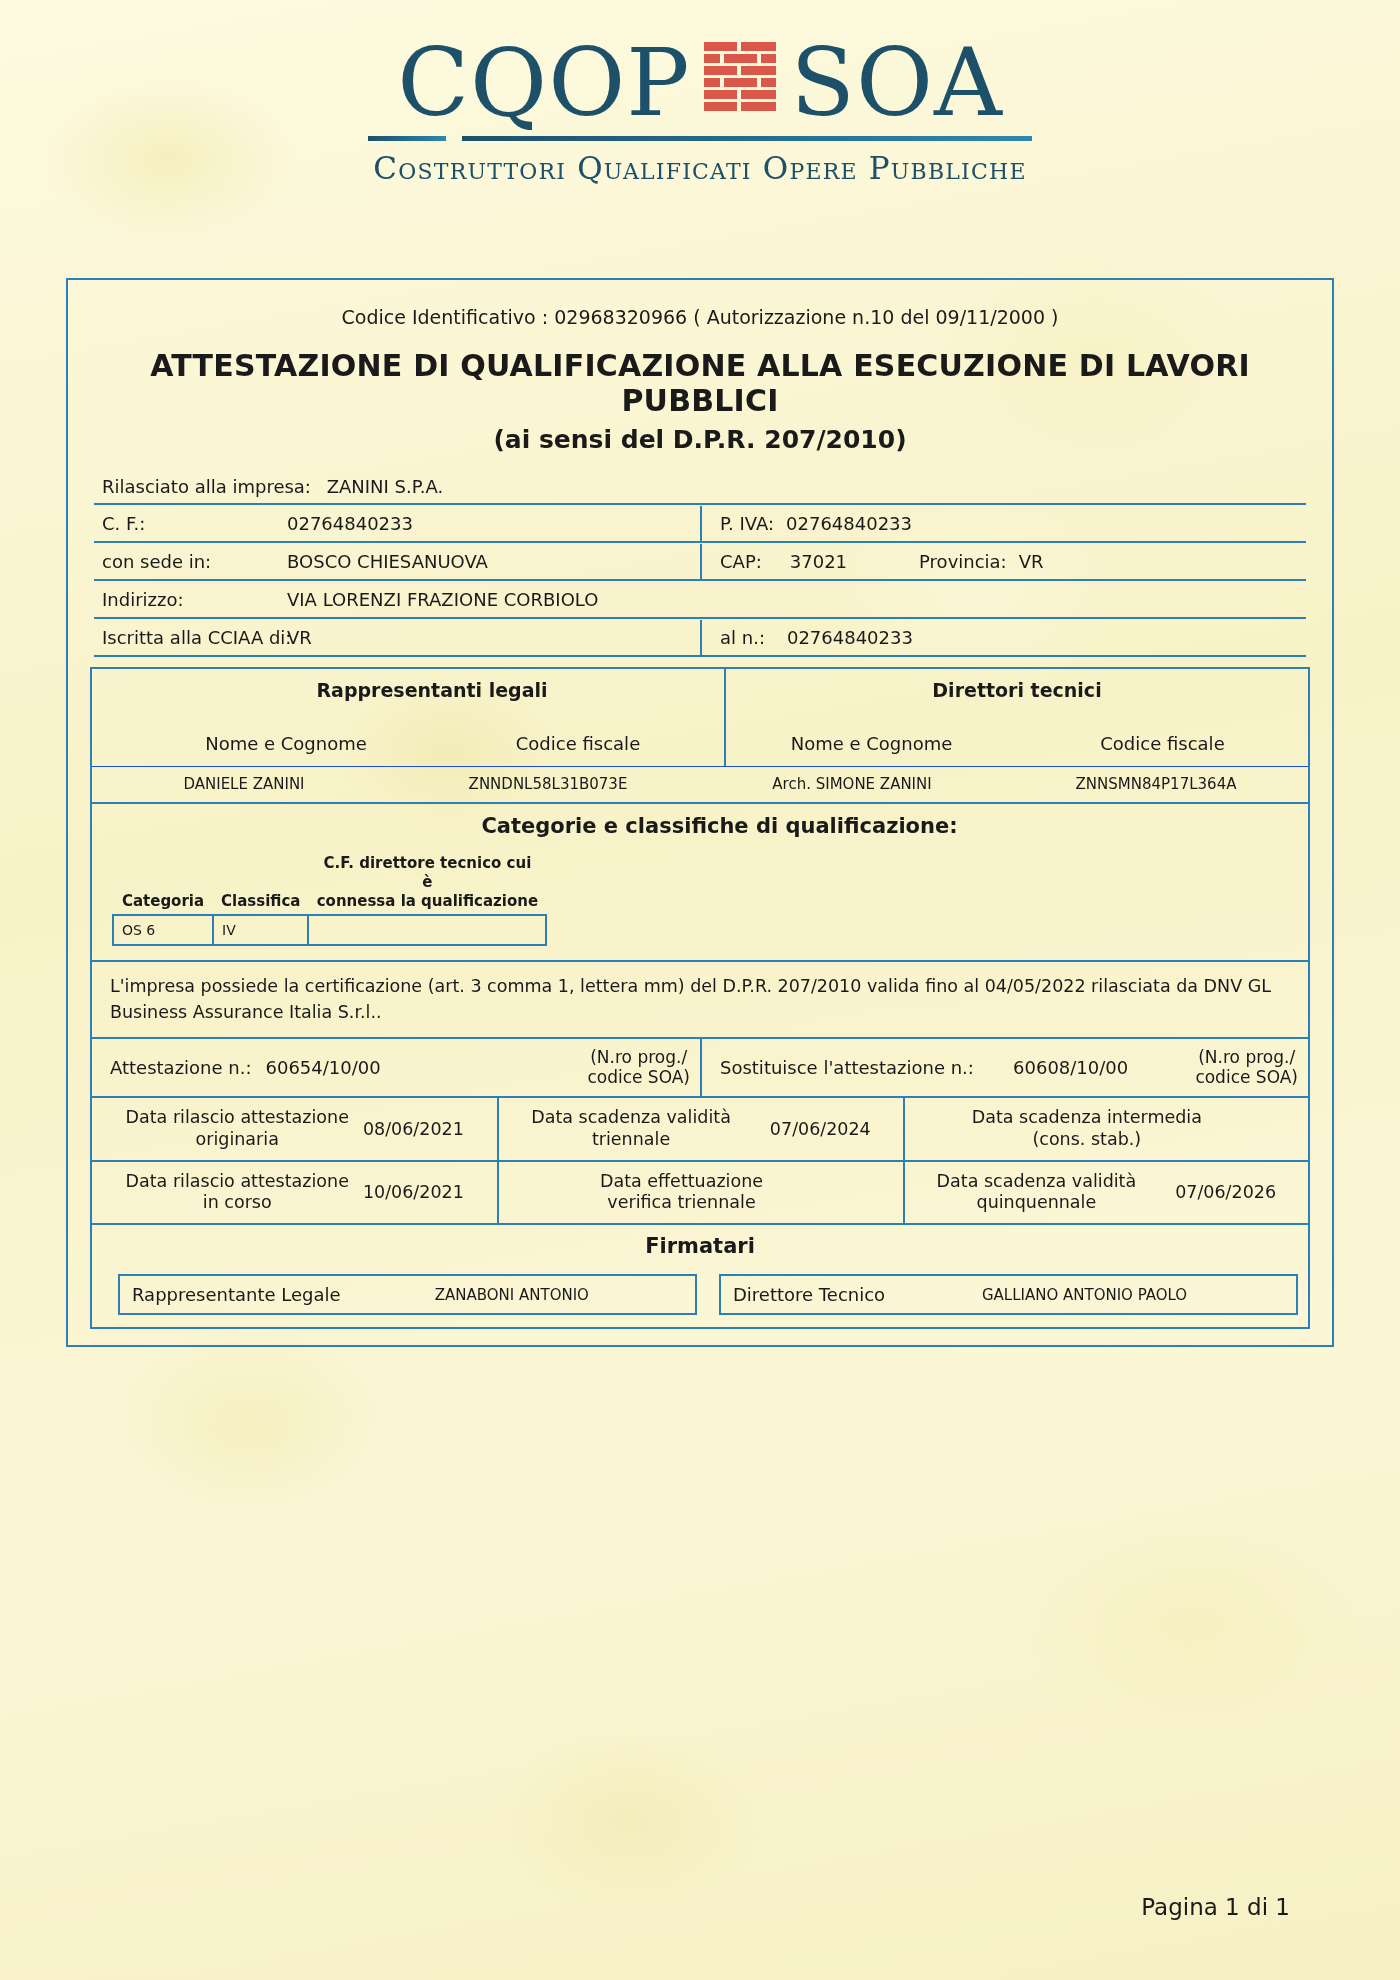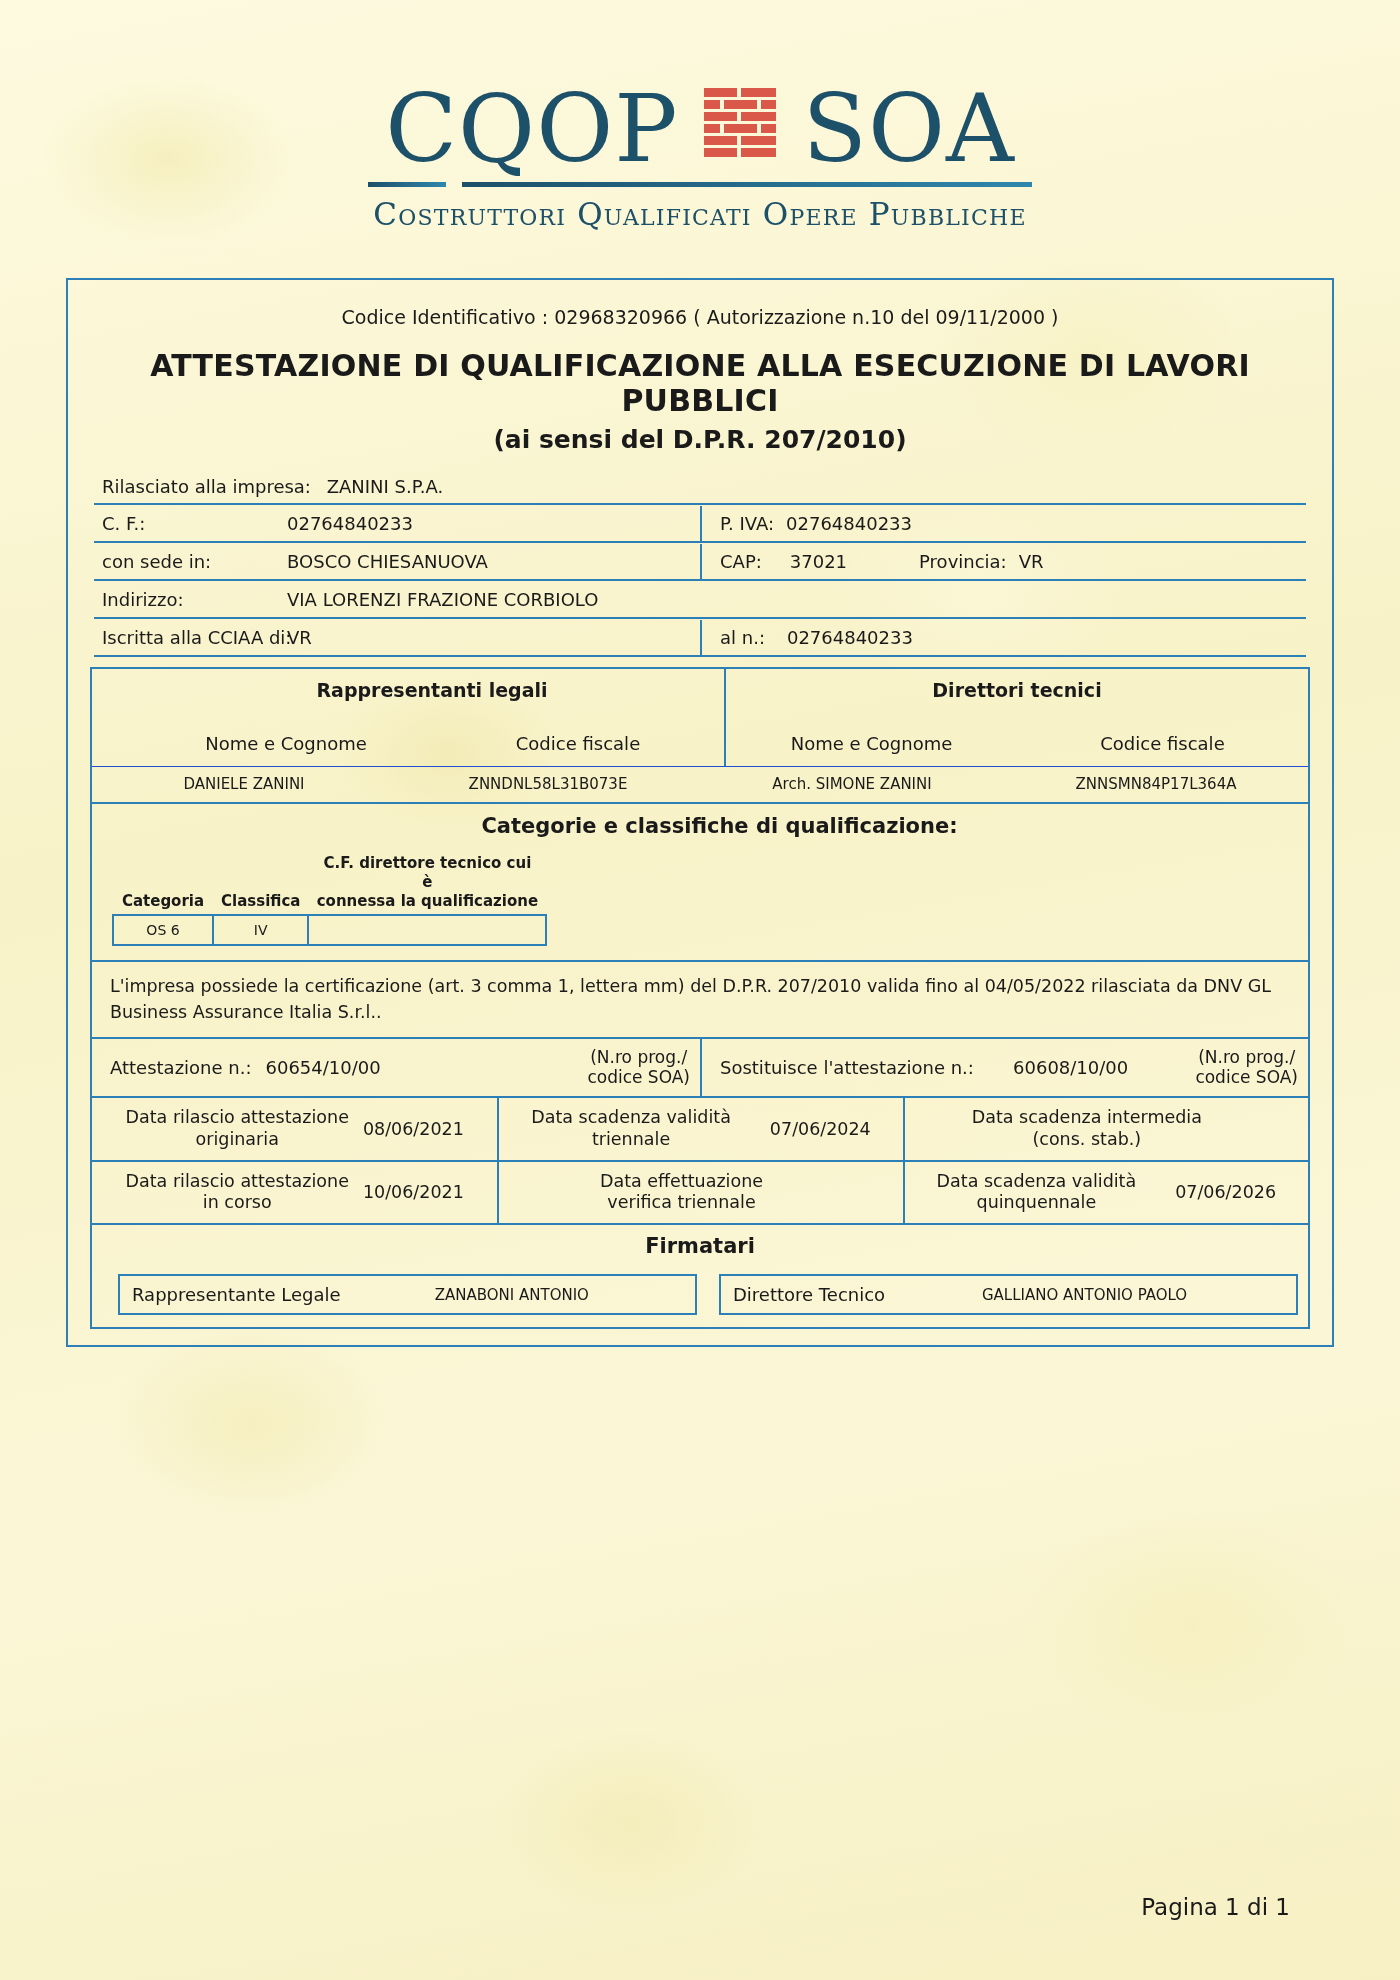--- a/index.html
+++ b/index.html
@@ -28,22 +28,21 @@
 
   
   .logo-block {
     text-align: center;
     padding-top: 36px;
   }
   .logo-row {
     display: flex;
     align-items: center;
     justify-content: center;
-    gap: 12px;
-    margin-top: 46px;
+    gap: 0px;
   }
   .logo-word {
     font-family: "DejaVu Serif", serif;
     font-size: 94px;
     line-height: 1;
     color: #1d5069;
     letter-spacing: 1px;
   }
   .brick-mark {
     width: 72px;
@@ -206,21 +205,20 @@
     font-size: 15px;
     font-weight: bold;
     padding: 0 8px 4px 8px;
     vertical-align: bottom;
     border: none;
     line-height: 1.25;
   }
   .cat-table td {
     border: 2px solid #2d7fb8;
     font-size: 14px;
-    text-align: center;
     height: 24px;
     padding: 2px 8px;
   }
   .cat-c1 { width: 84px; }
   .cat-c2 { width: 74px; }
   .cat-c3 { width: 222px; }
 
   
   .certif {
     border: 2px solid #2d7fb8;

